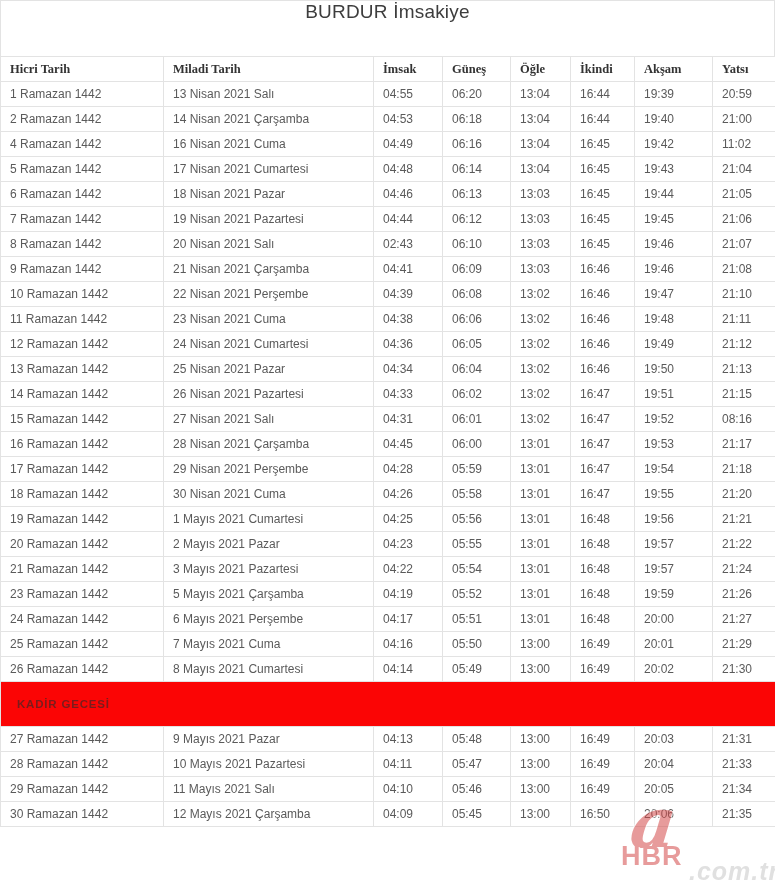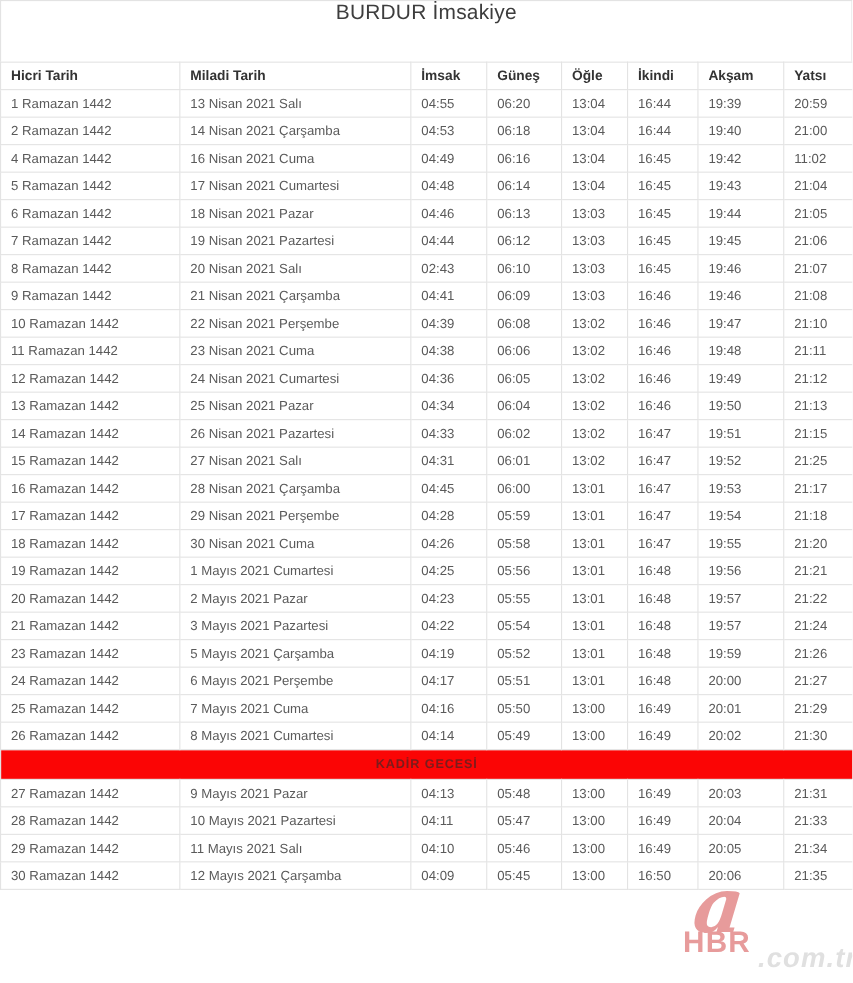--- a/index.html
+++ b/index.html
@@ -44,28 +44,29 @@
     vertical-align: middle;
     white-space: nowrap;
     overflow: hidden;
   }
   th {
     color: #333333;
     font-weight: bold;
     font-size: 12.5px;
     height: 25px;
     background: #ffffff;
+    font-family: Liberation Serif, serif;
   }
   tr.banner-row td {
     height: 27px;
-    text-align: center;
+    text-align: left;
     font-weight: bold;
     font-size: 11.5px;
     letter-spacing: 0.8px;
-    padding: 0;
+    padding: 16px;
   }
 
   .watermark {
     position: absolute;
     right: 2px;
     bottom: 4px;
     width: 160px;
     height: 84px;
     pointer-events: none;
     opacity: 0.55;
@@ -271,21 +272,21 @@
           <td>21:15</td>
         </tr>
         <tr>
           <td>15 Ramazan 1442</td>
           <td>27 Nisan 2021 Salı</td>
           <td>04:31</td>
           <td>06:01</td>
           <td>13:02</td>
           <td>16:47</td>
           <td>19:52</td>
-          <td>21:25</td>
+          <td>08:16</td>
         </tr>
         <tr>
           <td>16 Ramazan 1442</td>
           <td>28 Nisan 2021 Çarşamba</td>
           <td>04:45</td>
           <td>06:00</td>
           <td>13:01</td>
           <td>16:47</td>
           <td>19:53</td>
           <td>21:17</td>

